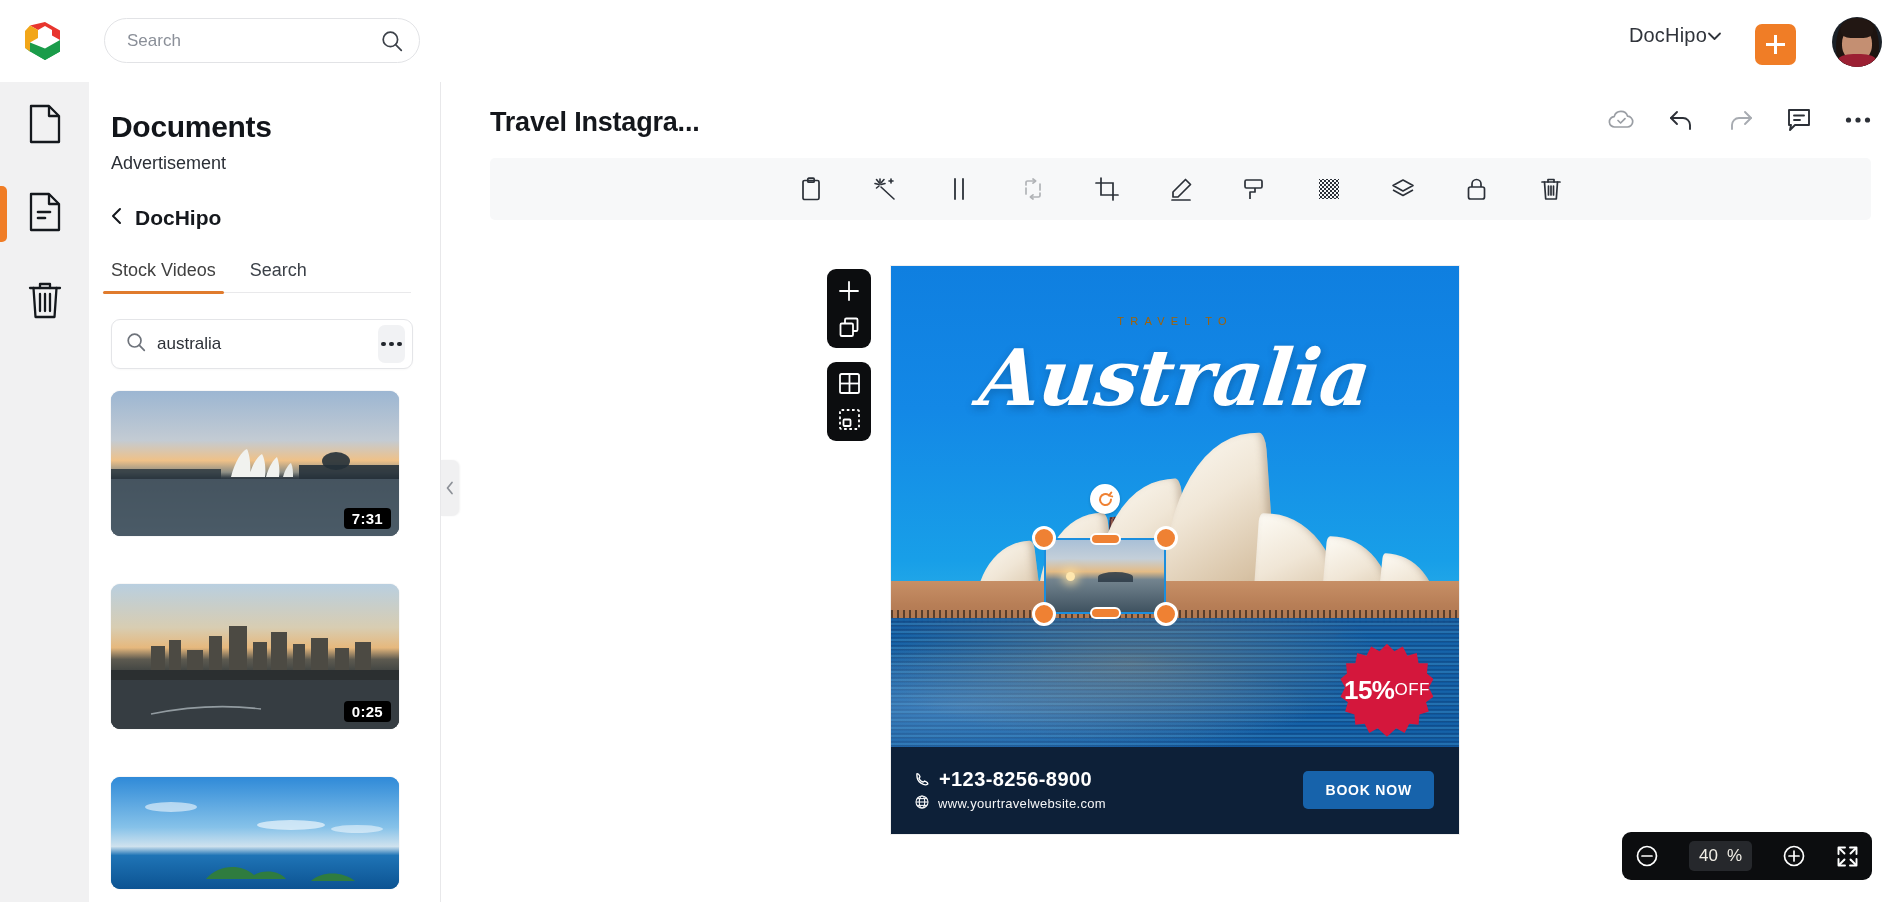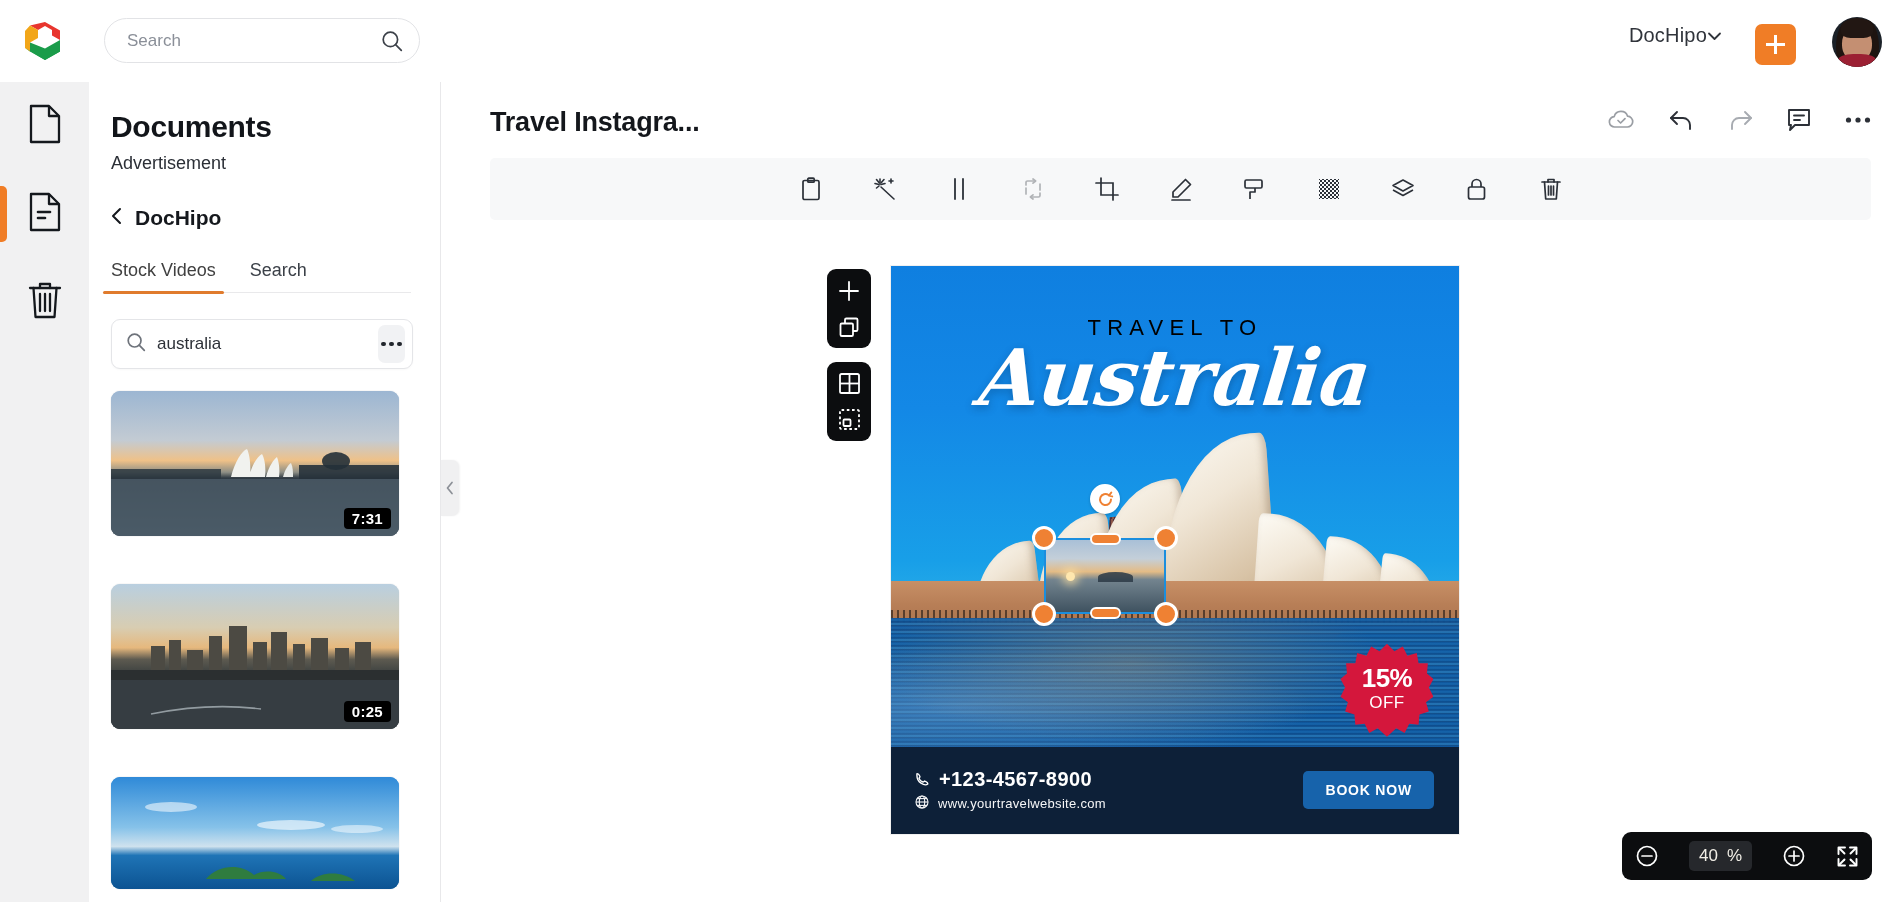--- a/index.html
+++ b/index.html
@@ -227,32 +227,32 @@
     transform: rotate(-4deg) skewX(-8deg); opacity:.9; border-radius:40% 0 0 0;
   }
   .glass2 {
     position:absolute; left:38%; top:44%; width:7%; height:17%;
     background: repeating-linear-gradient(to right,
       #5a1d18 0px, #5a1d18 2px, #a04a2c 2px, #a04a2c 4px);
     transform: rotate(-5deg) skewX(-8deg); opacity:.85;
   }
   .ct-title {
     position:absolute; left:0; right:0; top:8.6%; text-align:center;
-    font-size:22px; letter-spacing:6.2px; color:#000000; font-weight:500;
+    font-size:11px; letter-spacing:6.2px; color:#a16207; font-weight:500;
   }
   .ct-script {
     position:absolute; left:0; right:0; top:11.6%; text-align:center;
     font-family:"DejaVu Serif", serif; font-style:italic; font-weight:bold;
     font-size:78px; color:#ffffff; letter-spacing:-1px;
     text-shadow: 1px 3px 8px rgba(0,40,80,.33);
     transform: skewX(-6deg);
   }
   .badge {
     position:absolute; right:4.5%; top:66.5%; width:93px; height:93px;
-    display:flex; flex-direction:column; align-items:center; justify-content:center;
+    display:flex; flex-direction:row; align-items:center; justify-content:center;
     color:#fff;
   }
   .badge .star {
     position:absolute; inset:0; background:#d4173c;
     clip-path: polygon(50% 0%,58% 8%,67% 3%,72% 13%,82% 10%,84% 21%,94% 21%,93% 32%,100% 38%,95% 47%,100% 57%,92% 63%,95% 73%,85% 76%,84% 87%,74% 86%,69% 96%,60% 91%,50% 100%,40% 91%,31% 96%,26% 86%,16% 87%,15% 76%,5% 73%,8% 63%,0% 57%,5% 47%,0% 38%,7% 32%,6% 21%,16% 21%,18% 10%,28% 13%,33% 3%,42% 8%);
   }
   .badge .pct { position:relative; font-size:26px; font-weight:bold; line-height:1; letter-spacing:-.5px;}
   .badge .off { position:relative; font-size:17px; line-height:1.4; letter-spacing:.5px;}
   .footbar {
     position:absolute; left:0; right:0; bottom:0; height:15.4%;
@@ -724,21 +724,21 @@
       </div>
 
       <div class="footbar">
         <div class="contact">
           <div class="phone">
             <span>
               <svg width="15" height="15" viewBox="0 0 15 15" fill="none" stroke="#fff" stroke-width="1.4" stroke-linejoin="round">
                 <path d="M2 2.6c2.4-.2 2.2 1.8 3 3.2-.5.8-1.2 1-.9 1.8.6 1.6 2.3 3 3.8 3.4.8.2 1-.5 1.7-1 1.4.9 3.4.7 3.2 3-1.8 1.5-4.4.8-6.8-.8C3.4 10.4 1.5 7.2 2 2.6z"></path>
               </svg>
             </span>
-            <span>+123-4567-8900</span>
+            <span>+123-8256-8900</span>
           </div>
           <div class="site">
             <span>
               <svg width="14" height="14" viewBox="0 0 14 14" fill="none" stroke="#fff" stroke-width="1.1">
                 <circle cx="7" cy="7" r="6"></circle>
                   <ellipse cx="7" cy="7" rx="2.7" ry="6"></ellipse>
                 <line x1="1" y1="7" x2="13" y2="7"></line>
                   <line x1="2" y1="3.6" x2="12" y2="3.6"></line>
                   <line x1="2" y1="10.4" x2="12" y2="10.4"></line>
               </svg>

